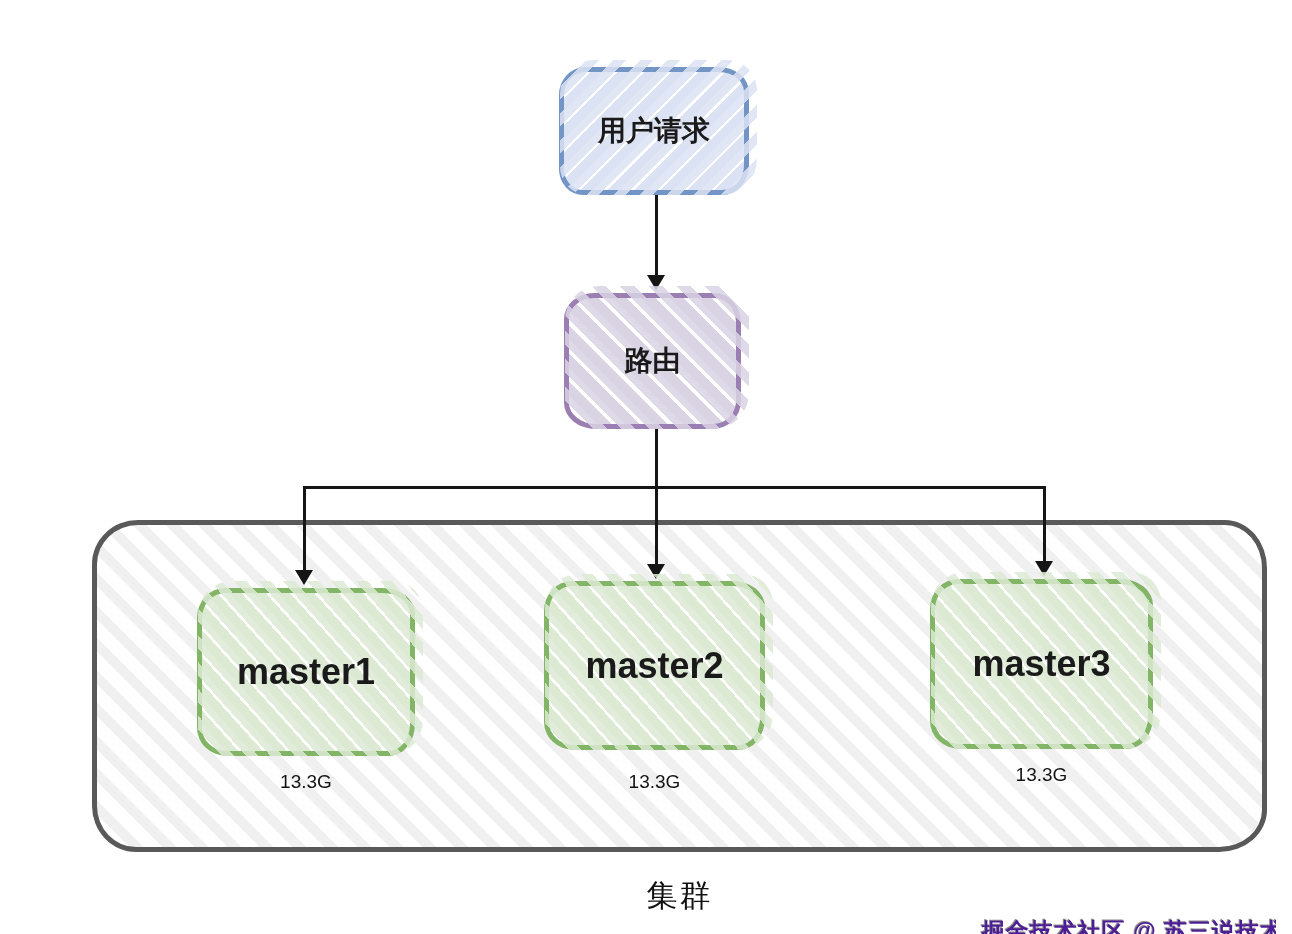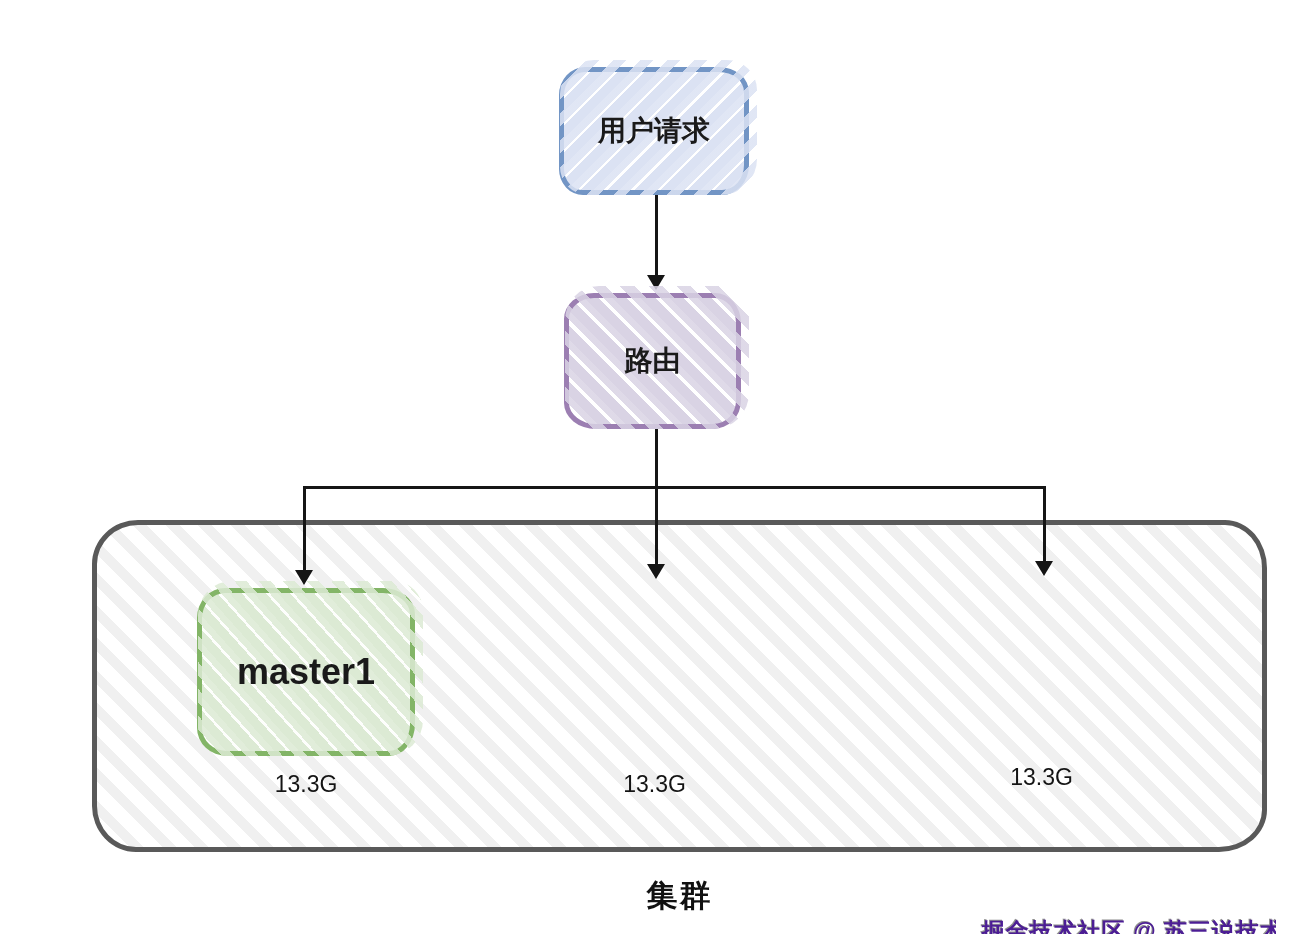--- a/index.html
+++ b/index.html
@@ -108,34 +108,34 @@
   .line-branch   { left: 272px; top: 454px; width: 742px; }
   .line-left     { left: 271px; top: 454px; height: 85px; }
   .head-m1       { left: 263px; top: 538px; }
   .line-right    { left: 1011px; top: 454px; height: 76px; }
   .head-m3       { left: 1003px; top: 529px; }
 
   
   .size-label {
     position: absolute;
     text-align: center;
-    font-size: 23px;
+    font-size: 19px;
     font-weight: 400;
     color: #141414;
   }
   .size-m1 { left: 165px; top: 739px; width: 218px; }
   .size-m2 { left: 512px; top: 739px; width: 221px; }
   .size-m3 { left: 898px; top: 732px; width: 223px; }
 
   .cluster-label {
     position: absolute;
     left: 60px; top: 843px; width: 1175px;
     text-align: center;
     font-size: 31px;
-    font-weight: bold;
+    font-weight: normal;
     letter-spacing: 2px;
     color: #111111;
   }
 
   .watermark {
     position: absolute;
     right: 24px; top: 884px;
     font-size: 23px;
     font-weight: bold;
     color: #4c1d95;
@@ -165,20 +165,26 @@
     <span>用户请求</span>
   </div>
 
   <div class="node node-purple">
     <span>路由</span>
   </div>
 
   <div class="node node-green node-m1">
     <span>master1</span>
   </div>
+  <div class="node node-green node-m2">
+    <span>master2</span>
+  </div>
+  <div class="node node-green node-m3">
+    <span>master3</span>
+  </div>
 
   <div class="size-label size-m1">13.3G</div>
   <div class="size-label size-m2">13.3G</div>
   <div class="size-label size-m3">13.3G</div>
 
   <div class="cluster-label">集群</div>
 
   <div class="watermark">掘金技术社区 @ 苏三说技术</div>
 
 </div>

